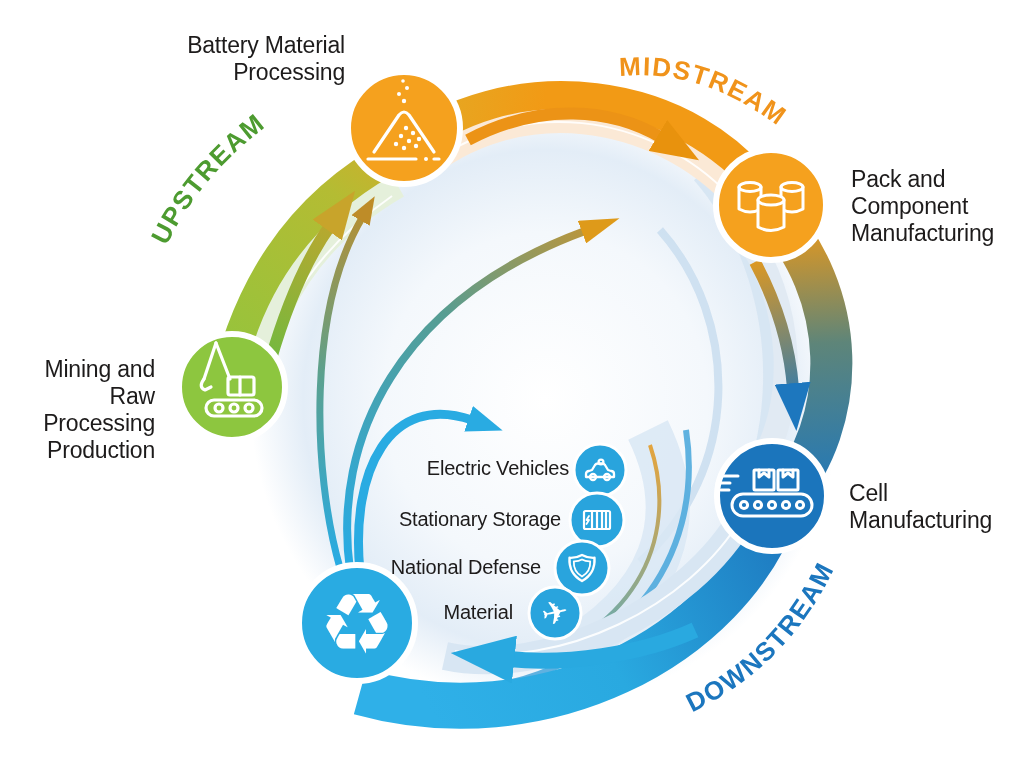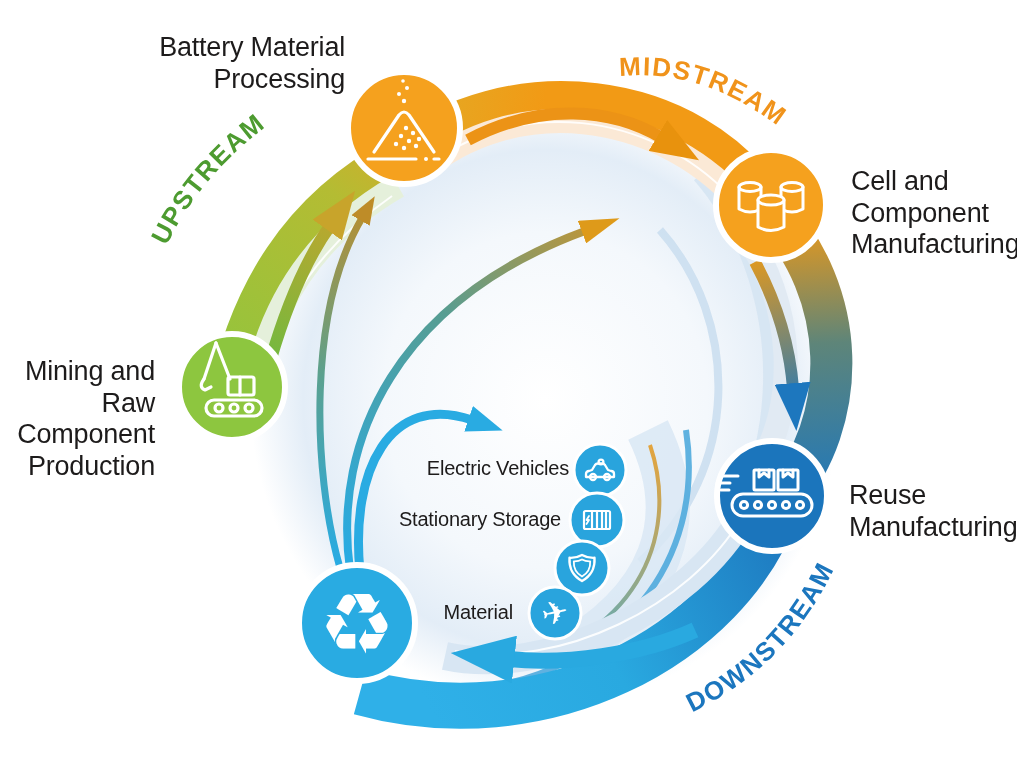--- a/index.html
+++ b/index.html
@@ -2,21 +2,21 @@
 <html><head>
 <meta charset="utf-8">
 <style>
   html,body{margin:0;padding:0;background:#fff;}
   #stage{
     position:relative;width:1017px;height:777px;overflow:hidden;background:#ffffff;
     font-family:"Liberation Sans",sans-serif;
   }
   #stage svg{position:absolute;left:0;top:0;}
   .node-label{
-    position:absolute;color:#1d1b1b;font-size:27px;line-height:1.17;
+    position:absolute;color:#1d1b1b;font-size:23px;line-height:1.17;
     white-space:pre-line;letter-spacing:-0.2px;
   }
   .app-label{
     position:absolute;color:#1d1b1b;font-size:20px;line-height:1.1;
     white-space:nowrap;text-align:right;letter-spacing:-0.2px;
   }
   .ra{text-align:right;}
   .la{text-align:left;}
   .stage-text{font-weight:bold;font-size:26px;letter-spacing:1.5px;}
 </style>
@@ -260,26 +260,27 @@
     </g>
     <g>
       <circle cx="555" cy="613" r="26" fill="#29A4DD" stroke="#FFFFFF" stroke-width="3"></circle>
       <text x="555" y="624" text-anchor="middle" font-family="'DejaVu Sans',sans-serif" font-size="32" fill="#FFFFFF" transform="rotate(-12 555 613)">✈</text>
     </g>
   </g>
 </svg>
 
 <div class="node-label ra" style="left:150px;top:32px;width:195px;">Battery Material
 Processing</div>
-<div class="node-label la" style="left:851px;top:166px;width:160px;">Cell and
+<div class="node-label la" style="left:851px;top:166px;width:160px;">Pack and
 Component
 Manufacturing</div>
-<div class="node-label la" style="left:849px;top:480px;width:160px;">Reuse
+<div class="node-label la" style="left:849px;top:480px;width:160px;">Cell
 Manufacturing</div>
 <div class="node-label ra" style="left:0px;top:356px;width:155px;">Mining and
-Raw Component
+Raw Processing
 Production</div>
 
 <div class="app-label" style="left:366px;top:508px;width:195px;">Stationary Storage</div>
 <div class="app-label" style="left:374px;top:457px;width:195px;">Electric Vehicles</div>
+<div class="app-label" style="left:346px;top:556px;width:195px;">National Defense</div>
 <div class="app-label" style="left:318px;top:601px;width:195px;">Material</div>
 
 </div>
 
 </body></html>

